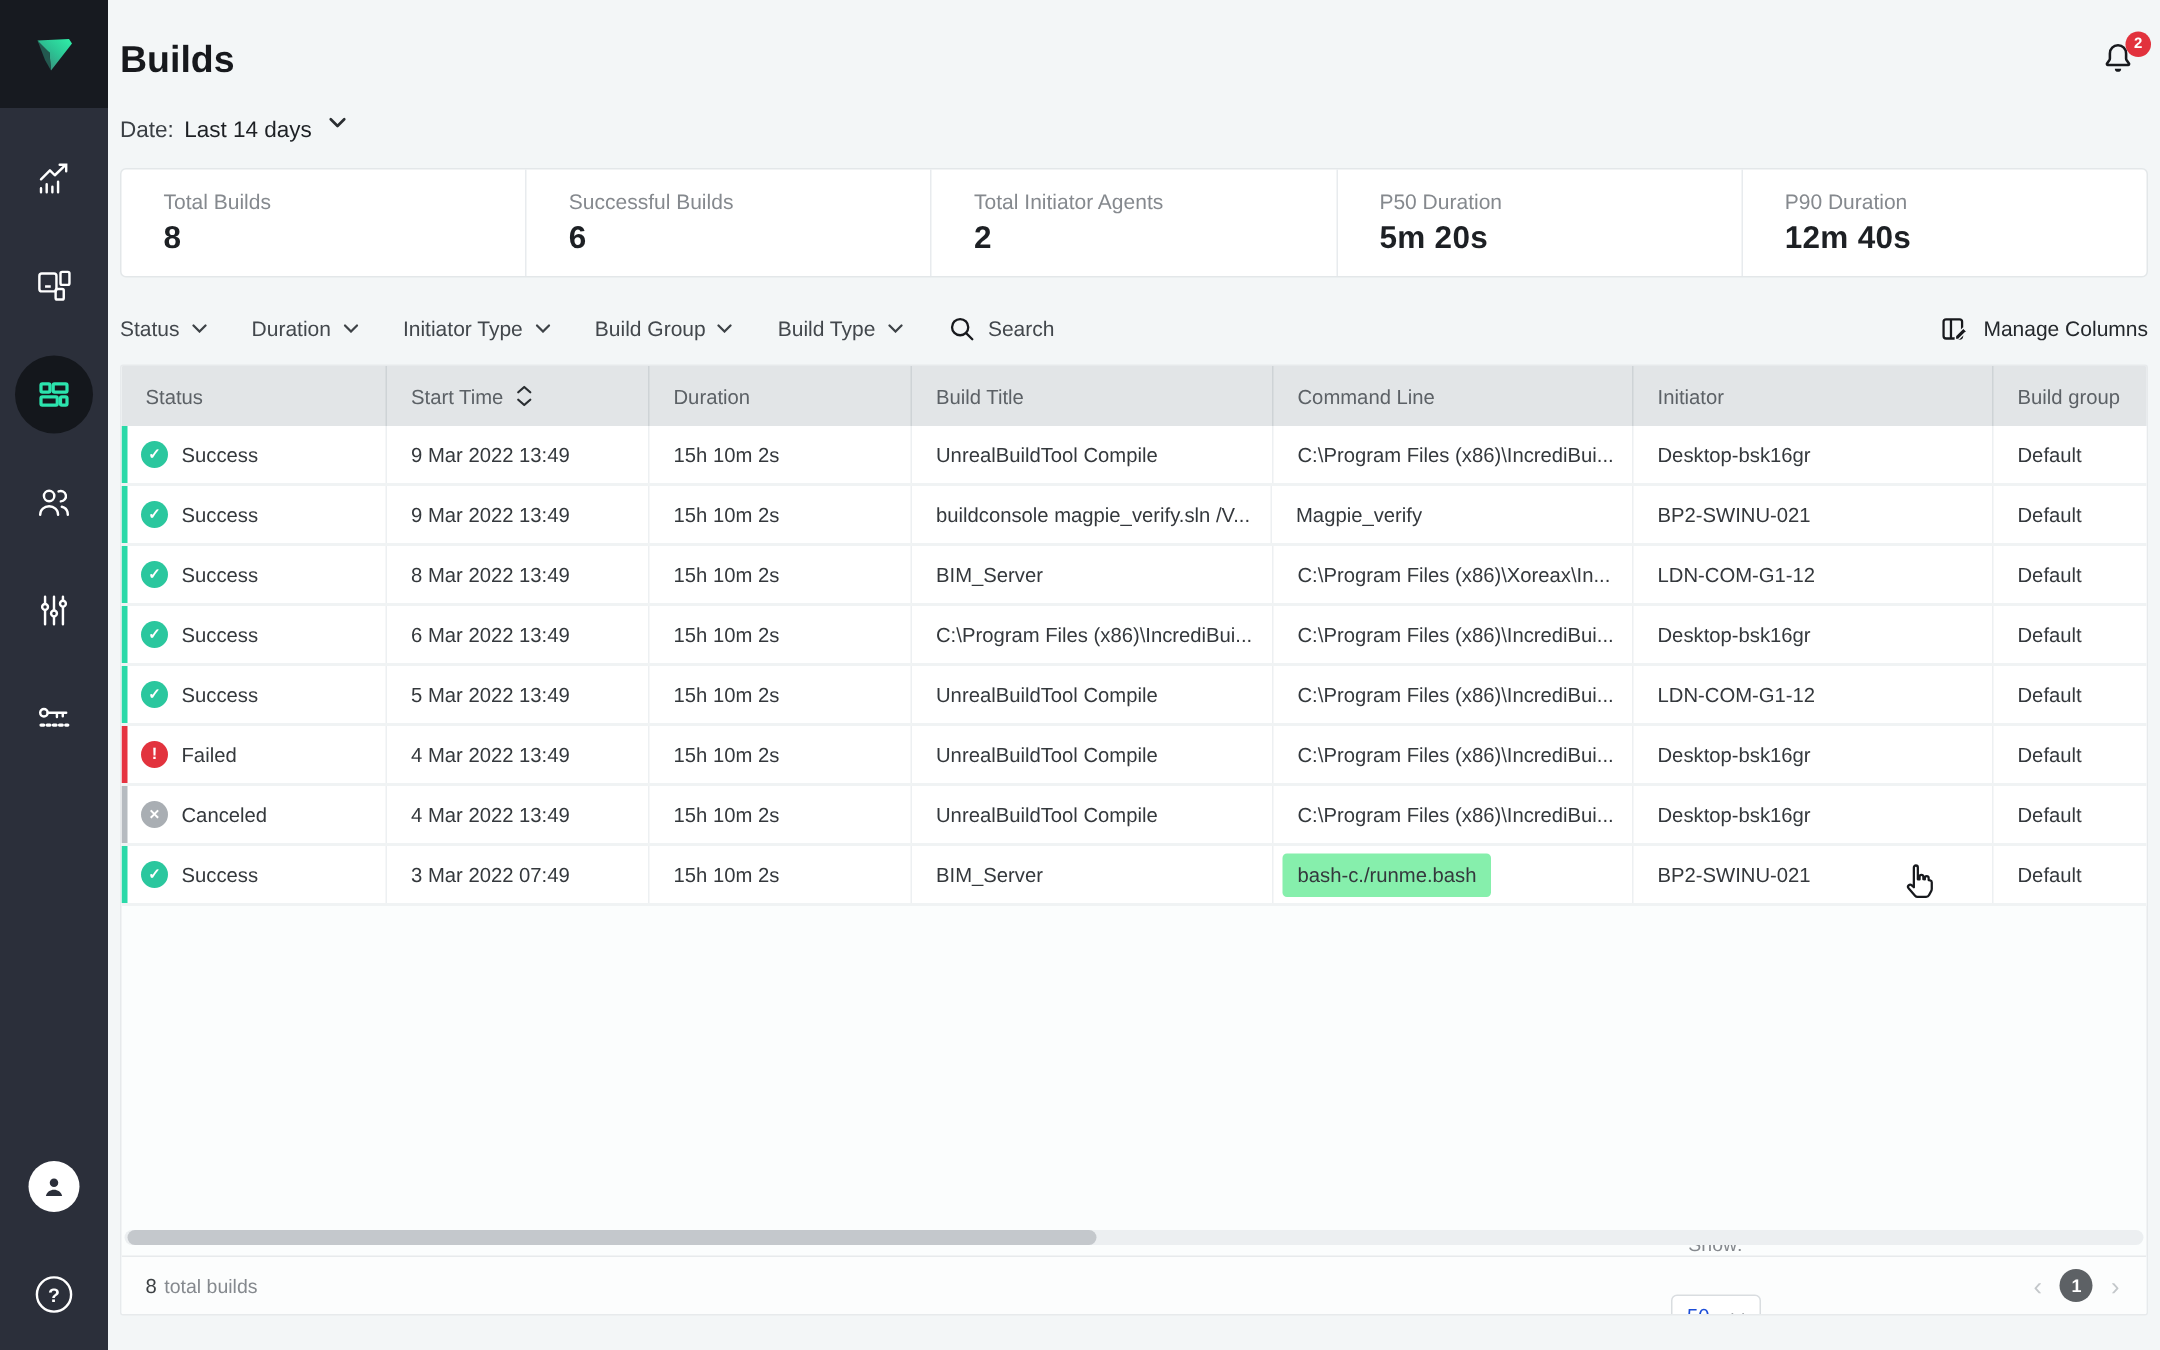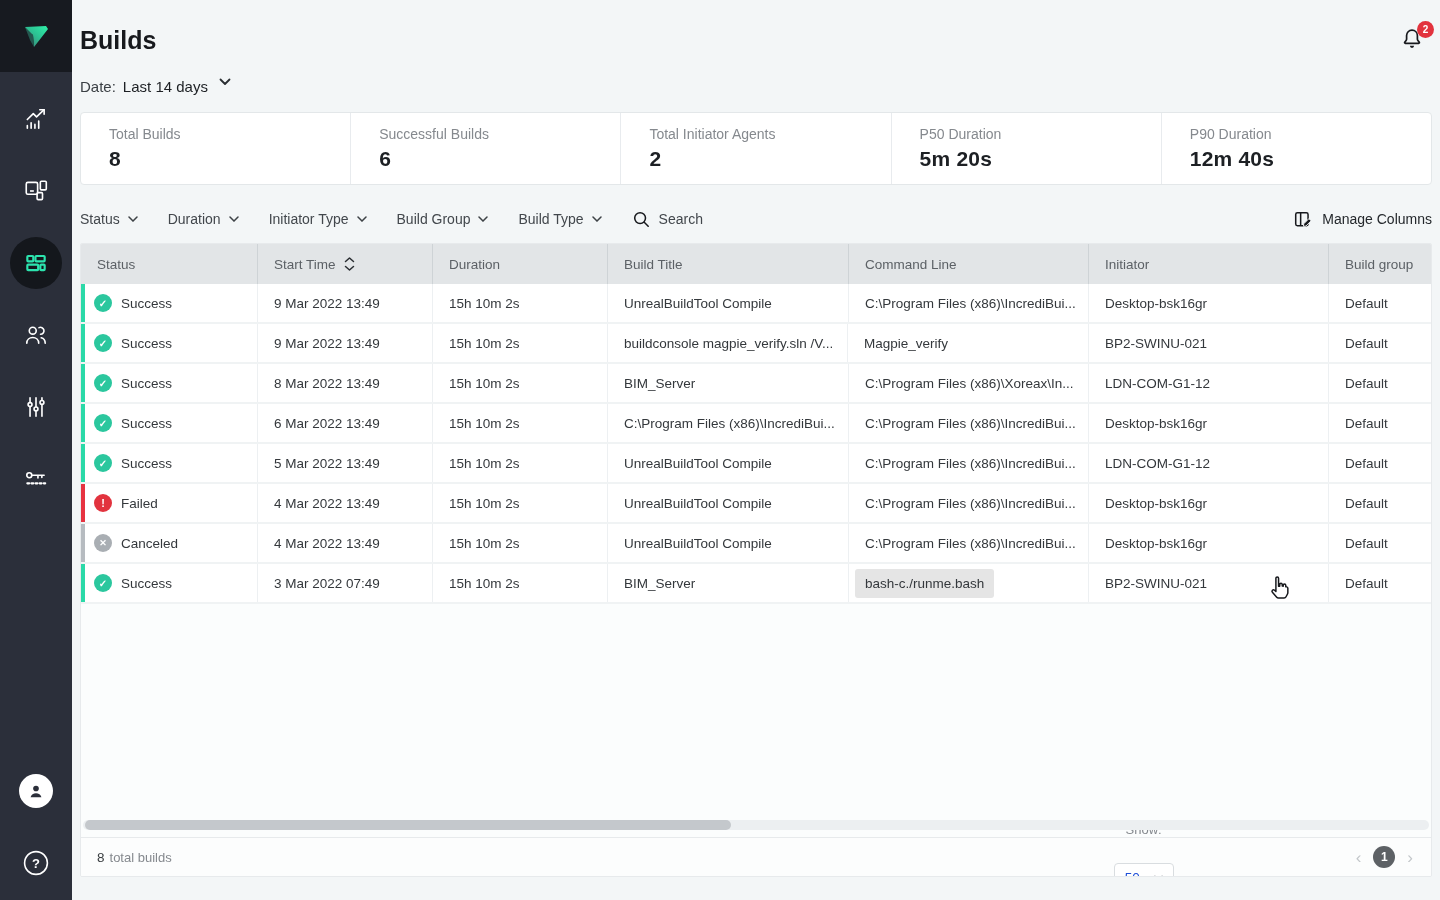--- a/index.html
+++ b/index.html
@@ -53,21 +53,21 @@
   .cell-status { padding-left:13px; gap:9px; }
   .accent { position:absolute; left:0; top:0; bottom:0; width:4px; }
   .success .accent { background:#2bd9a8; }
   .failed .accent { background:#e63341; }
   .canceled .accent { background:#b6bbc0; }
   .status-badge { width:18px; height:18px; border-radius:50%; color:#fff; font-size:10px; font-weight:700;
     display:flex; align-items:center; justify-content:center; flex-shrink:0; }
   .success .status-badge { background:#2bc79e; }
   .failed .status-badge { background:#e2333e; font-size:11px; }
   .canceled .status-badge { background:#a9aeb3; font-size:9px; }
-  .hl { background:#e5e5e5; border-radius:3px; padding:7px 10px; margin-left:-10px; }
+  .hl { background:#86efac; border-radius:3px; padding:7px 10px; margin-left:-10px; }
 
   .tfill { flex:1; }
   .hscroll { height:10px; margin:0 2px 7px 2px; background:#eceff1; border-radius:5px; position:relative; flex-shrink:0; }
   .hscroll-thumb { position:absolute; left:2px; top:0; height:10px; width:48%; background:#c4c8cc; border-radius:5px; cursor:grab; }
 
   .table-footer { height:39px; border-top:1px solid #e7eaec; background:#fcfdfd; display:flex; align-items:center; padding:0 16px; font-size:13px; flex-shrink:0; }
   .total-group { display:flex; align-items:baseline; gap:5px; }
   .total-value { color:#3c4043; font-size:13.5px; }
   .total-label { color:#85898e; }
   .show-group { margin-left:auto; display:flex; align-items:center; gap:26px; color:#85898e;flex-direction:column; }

